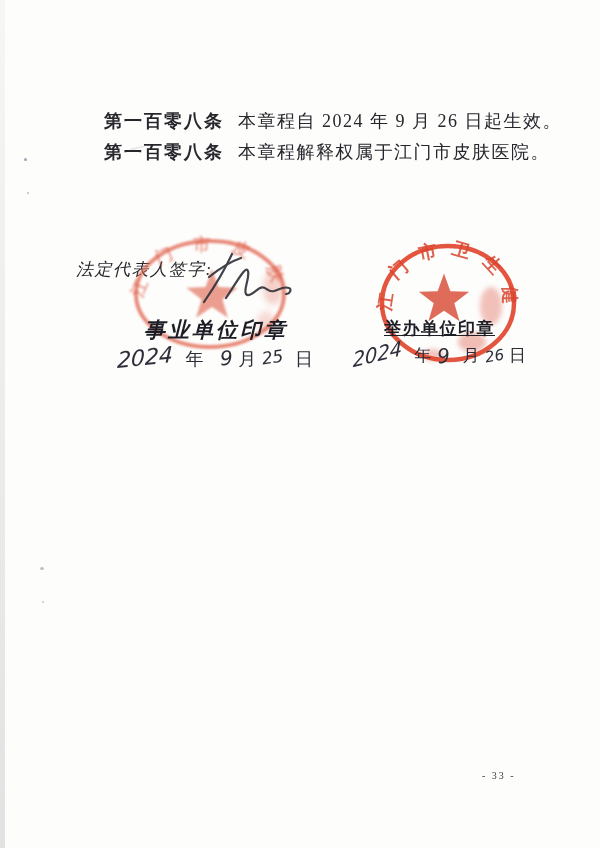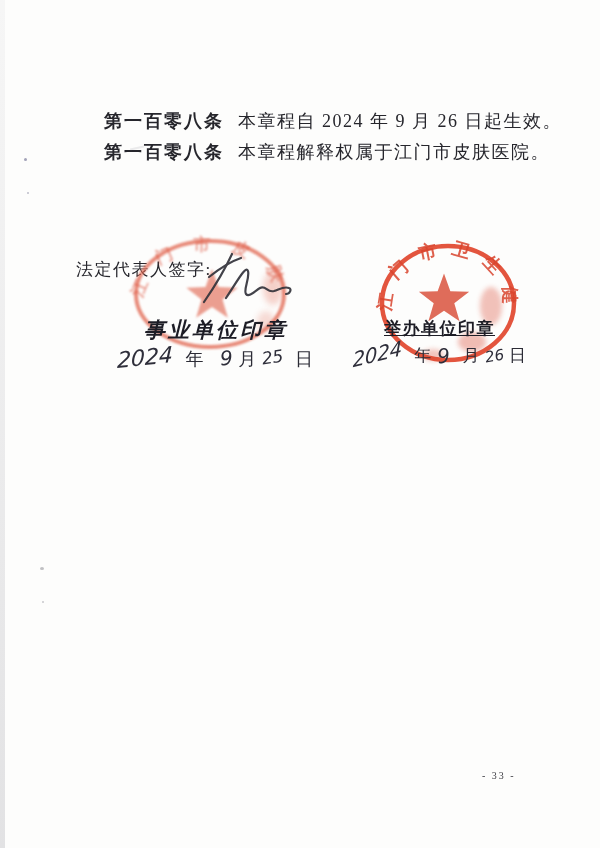--- a/index.html
+++ b/index.html
@@ -14,21 +14,21 @@
     content:"";position:absolute;left:0;top:0;width:5px;height:100%;
     background:linear-gradient(to bottom,rgba(120,120,135,.05),rgba(85,85,100,.16));
     pointer-events:none;
   }
   
   .article{position:absolute;left:104px;white-space:nowrap;font-size:18px;letter-spacing:1.5px;}
   .article .art-num{font-weight:bold;margin-right:14px;letter-spacing:2px;}
   .art-1{top:109px;}
   .art-2{top:140px;}
   
-  .sig-label{position:absolute;left:76px;top:258px;font-size:17px;letter-spacing:1.5px;}
+  .sig-label{position:absolute;left:76px;top:258px;font-size:17px;letter-spacing:1.5px;font-style:italic;}
   
   .stamp-svg{position:absolute;overflow:visible;}
   .stamp-left{left:132px;top:238px;}
   .stamp-right{left:378px;top:242px;}
   .sig-svg{position:absolute;left:196px;top:250px;overflow:visible;}
   .stamp-caption{position:absolute;font-weight:bold;white-space:nowrap;color:#1d1d26;}
   .cap-left{left:144px;top:316px;font-size:21px;letter-spacing:3px;font-style:italic;}
   .cap-right{left:384px;top:317px;font-size:17px;letter-spacing:1.5px;text-decoration:underline;}
   
   .date-row{position:absolute;white-space:nowrap;color:#2c2c36;}

